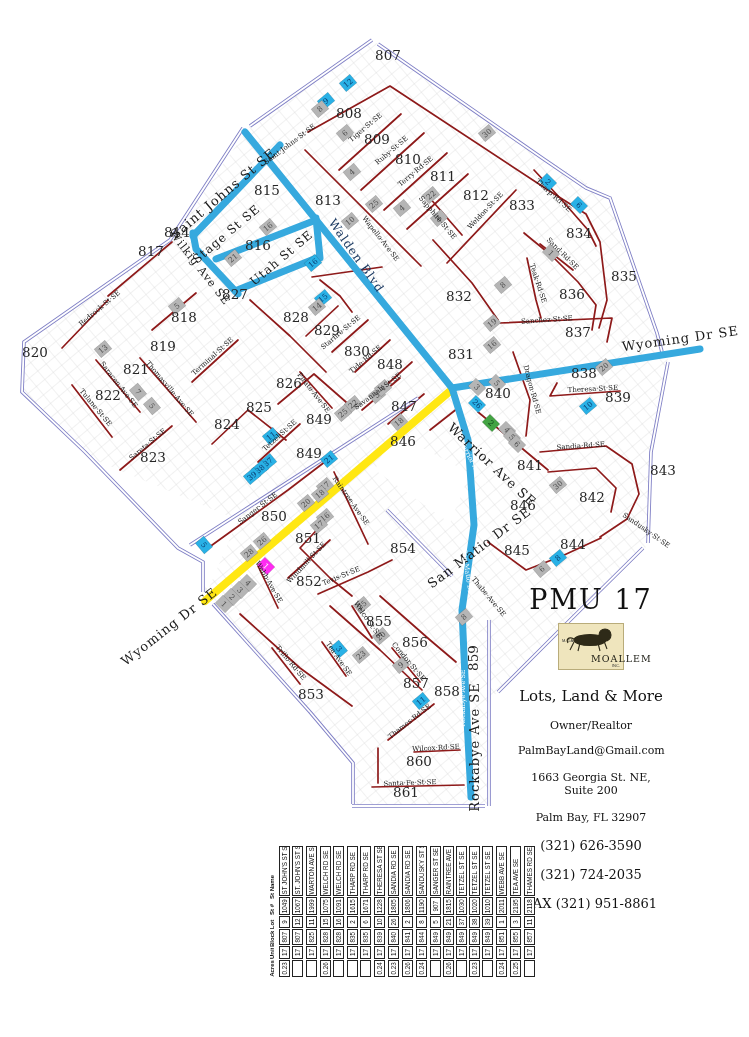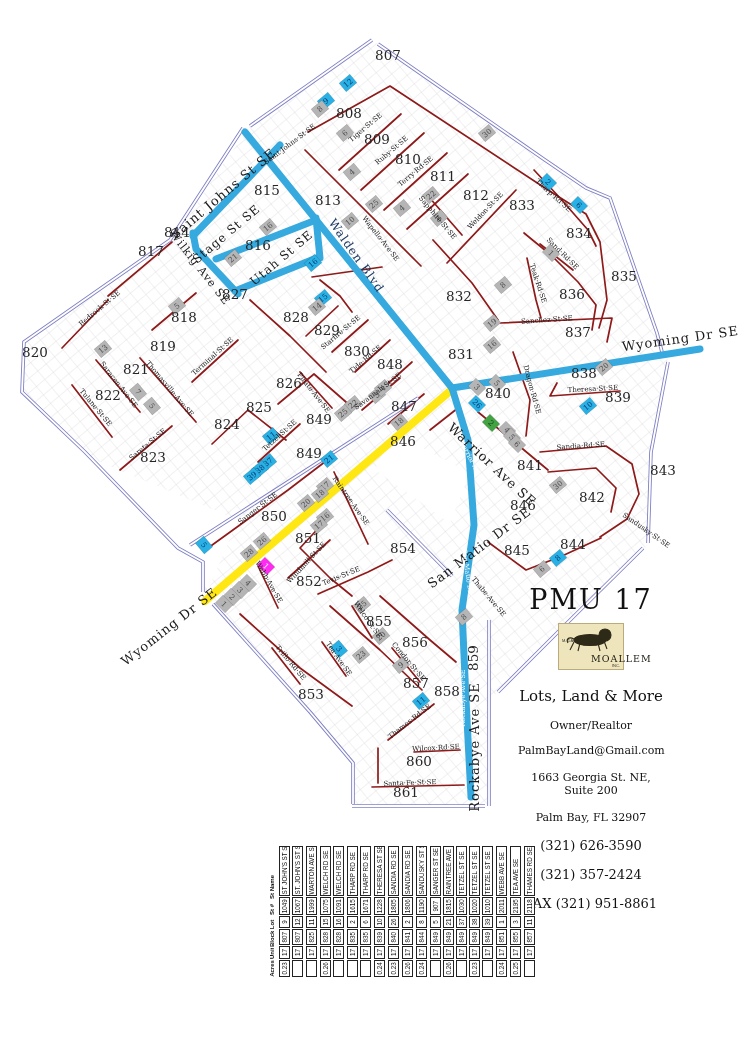--- a/index.html
+++ b/index.html
@@ -556,21 +556,21 @@
       </svg>
       <div class="name">MOALLEM</div>
       <span class="inc">INC.</span>
     </div>
     <p class="l2">Lots, Land &amp; More</p>
     <p class="l3">Owner/Realtor</p>
     <p class="l4">PalmBayLand@Gmail.com</p>
     <p class="l5">1663 Georgia St. NE, Suite 200</p>
     <p class="l6">Palm Bay, FL   32907</p>
     <p class="ph">(321) 626-3590</p>
-    <p class="ph">(321) 357-2424</p>
+    <p class="ph">(321) 724-2035</p>
     <p class="ph">FAX (321) 951-8861</p>
   </div>
 
   <div id="table-wrap">
     <div id="table-rot">
         <div class="lt-row lt-head">
           <div class="lt-cell c-acres">Acres</div>
           <div class="lt-cell c-unit">Unit</div>
           <div class="lt-cell c-block">Block</div>
           <div class="lt-cell c-lot">Lot</div>

